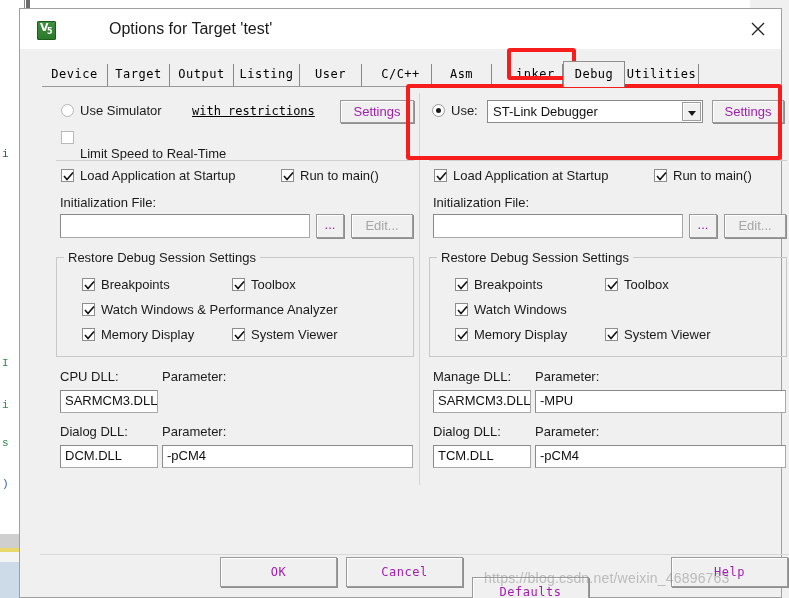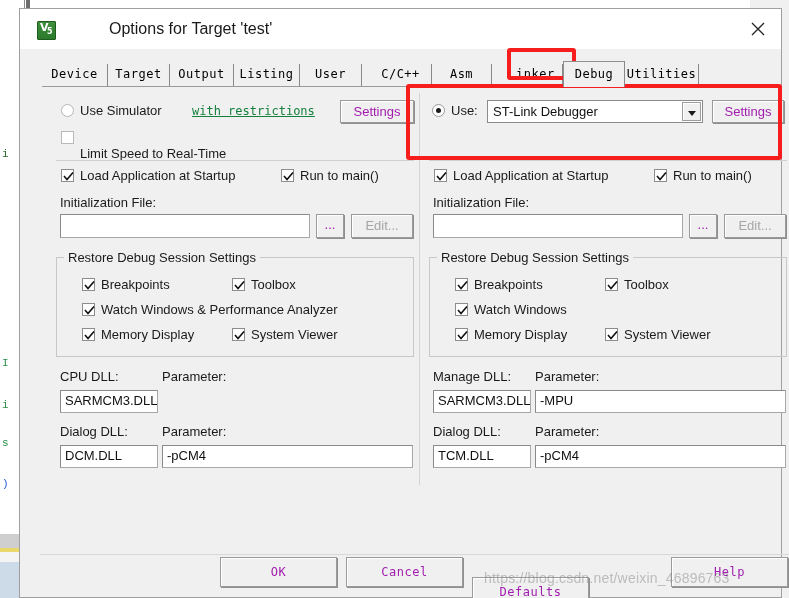--- a/index.html
+++ b/index.html
@@ -55,21 +55,21 @@
   .tabline{position:absolute;left:22px;top:77px;width:716px;height:1px;background:#9a9a9a;}
 
   
   .body-panel{position:absolute;left:22px;top:78px;width:716px;height:410px;background:#f0f0f0;}
   .divider-v{position:absolute;left:399px;top:84px;width:1px;height:392px;background:#d4d4d4;}
 
   
   .lbl{position:absolute;font-size:13px;color:#1a1a1a;font-family:"Liberation Sans",sans-serif;
        white-space:nowrap;}
   .link{position:absolute;font-family:"DejaVu Sans Mono","Liberation Mono",monospace;font-size:12px;
-        color:#15803d;text-decoration:underline;white-space:nowrap;cursor:pointer;}
+        color:#000000;text-decoration:underline;white-space:nowrap;cursor:pointer;}
 
   .radio{position:absolute;width:13px;height:13px;border-radius:50%;background:#fff;
          border:1px solid #9a9a9a;box-sizing:border-box;cursor:pointer;}
   .radio.on::after{content:"";position:absolute;left:3px;top:3px;width:5px;height:5px;
                    border-radius:50%;background:#1a1a1a;}
   .radio.off{border-color:#b5b5b5;}
 
   .cbx{position:absolute;width:13px;height:13px;background:#fff;border:1px solid #8d8d8d;
        box-sizing:border-box;cursor:pointer;}
   .cbx.off{border-color:#b9b9b9;}

